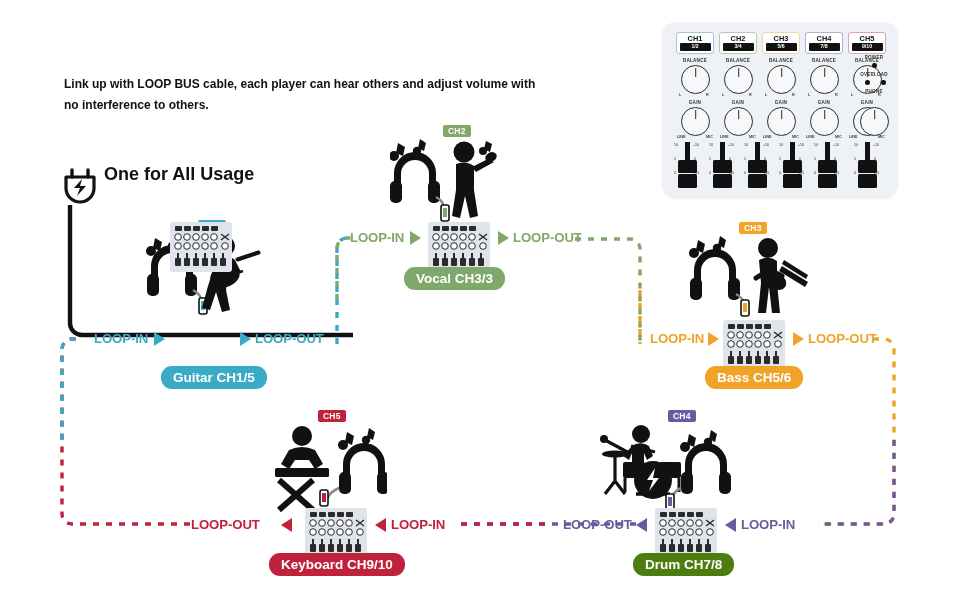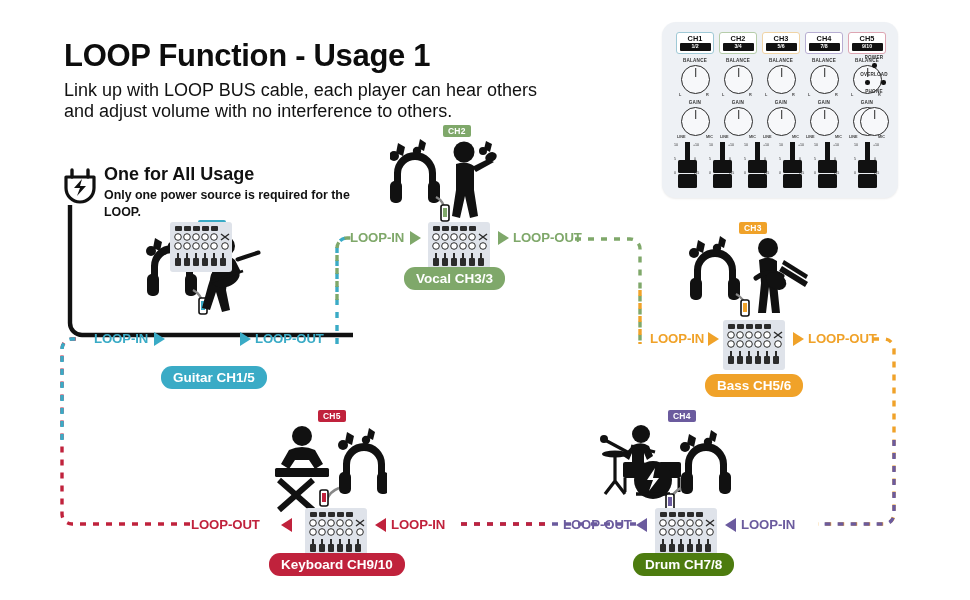--- a/index.html
+++ b/index.html
@@ -10,22 +10,22 @@
   }
   #stage{position:absolute;left:0;top:0;width:970px;height:600px;}
   .abs{position:absolute;}
 
   
   #title{
     left:64px;top:38px;font-size:31px;font-weight:bold;letter-spacing:-0.3px;
     color:#0d0d0d;white-space:nowrap;
   }
   #subtitle{
-    left:64px;top:74px;font-size:18px;font-weight:normal;line-height:21px;
-    color:#111;width:480px;margin-top:6px;
+    left:64px;top:74px;font-size:12px;font-weight:bold;line-height:21px;
+    color:#111;width:480px;
   }
 
   
   #power-title{left:104px;top:164px;font-size:18px;font-weight:bold;color:#111;white-space:nowrap;}
   #power-desc{left:104px;top:187px;font-size:12.4px;font-weight:bold;line-height:17px;color:#111;width:250px;}
   #plug-icon{left:62px;top:168px;width:38px;height:42px;}
   #power-cable{left:55px;top:205px;width:300px;height:140px;}
 
   
   #routes{left:0;top:0;width:970px;height:600px;pointer-events:none;}
@@ -74,33 +74,31 @@
   .mx-knob{position:absolute;width:27px;height:27px;border:1.5px solid #2b2b2b;border-radius:50%;background:#f7f8fa;}
   .mx-knob i{position:absolute;left:50%;top:2px;width:1.6px;height:9px;background:#2b2b2b;transform:translateX(-50%);}
   .mx-mini{position:absolute;font-size:3.8px;font-weight:bold;color:#444;}
   .mx-dot{position:absolute;width:4.5px;height:4.5px;border-radius:50%;background:#111;}
 </style>
 </head>
 <body>
 
 <div id="stage">
 
-  <div class="abs" id="title">LOOP Function - Usage 1</div>
   <div class="abs" id="subtitle">Link up with LOOP BUS cable, each player can hear others and adjust volume with no interference  to others.</div>
 
   <svg class="abs" id="plug-icon" viewBox="0 0 38 42">
     <path d="M10 2 v7 M26 2 v7" stroke="#111" stroke-width="3.4" fill="none" stroke-linecap="round"></path>
     <path d="M4 9 h28 v11 a14 14 0 0 1 -28 0 z" fill="none" stroke="#111" stroke-width="3.2" stroke-linejoin="round"></path>
     <path d="M20 11 l-8 9 h6 l-3 8 l9 -10 h-6 z" fill="#111"></path>
   </svg>
   <svg class="abs" id="power-cable" viewBox="0 0 300 140">
     <path d="M15 0 V118 a12 12 0 0 0 12 12 H298" stroke="#111" stroke-width="4.4" fill="none"></path>
   </svg>
   <div class="abs" id="power-title">One for All Usage</div>
-  <div class="abs" id="power-desc">Only one power source is required for the LOOP.</div>
 
   <svg id="routes" class="abs" viewBox="0 0 970 600">
 
     <path d="M337 344 V248 a10 10 0 0 1 10 -10 H352" stroke="#3aabc6" stroke-width="3.4" fill="none" stroke-dasharray="6 7" stroke-linecap="butt"></path>
     <path d="M337 300 V248 a10 10 0 0 1 10 -10 H352" stroke="#7fa86a" stroke-width="3.4" fill="none" stroke-dasharray="6 7" stroke-linecap="butt"></path>
 
     <path d="M575 239 H630 a10 10 0 0 1 10 10 V344" stroke="#7fa86a" stroke-width="3.4" fill="none" stroke-dasharray="6 7"></path>
     <path d="M640 290 V344" stroke="#f0a229" stroke-width="3.4" fill="none" stroke-dasharray="6 7"></path>
 
     <path d="M873 339 H884 a10 10 0 0 1 10 10 V514 a10 10 0 0 1 -10 10 H818" stroke="#f0a229" stroke-width="3.4" fill="none" stroke-dasharray="6 7"></path>
@@ -310,21 +308,21 @@
             <rect x="41" y="38" width="6" height="8" rx="1"></rect>
           <rect x="52" y="33" width="2" height="13"></rect>
             <rect x="50" y="38" width="6" height="8" rx="1"></rect>
         </g>
       </svg>
     </div>
     <div class="loop-label" style="left:-73px;top:110px;color:#f0a229;">LOOP-IN</div>
     <div class="tri right" style="left:-15px;top:110px;border-left:11px solid #f0a229;"></div>
     <div class="tri right" style="left:70px;top:110px;border-left:11px solid #f0a229;"></div>
     <div class="loop-label" style="left:85px;top:110px;color:#f0a229;">LOOP-OUT</div>
-    <div class="name-pill" style="left:-18px;top:152px;background:#f0a229;text-align:center;">Bass CH5/6</div>
+    <div class="name-pill" style="left:-18px;top:144px;background:#f0a229;text-align:center;">Bass CH5/6</div>
   </div>
 
   <div class="node" style="left:655px;top:410px;">
     <div class="ch-badge" style="left:13px;top:0;background:#6b5b9e;">CH4</div>
     <svg class="person" style="left:-62px;top:14px;width:142px;height:88px;" viewBox="0 0 142 88">
       <g fill="#111">
         <circle cx="48" cy="10" r="9"></circle>
         <path d="M40 21 q9 -4 16 1 l4 10 -6 4 -3 -7 v10 h-12 v-10 l-3 7 -6 -4 z"></path>
         <path d="M12 16 l26 14" stroke="#111" stroke-width="3.2"></path>
         <circle cx="11" cy="15" r="4"></circle>

